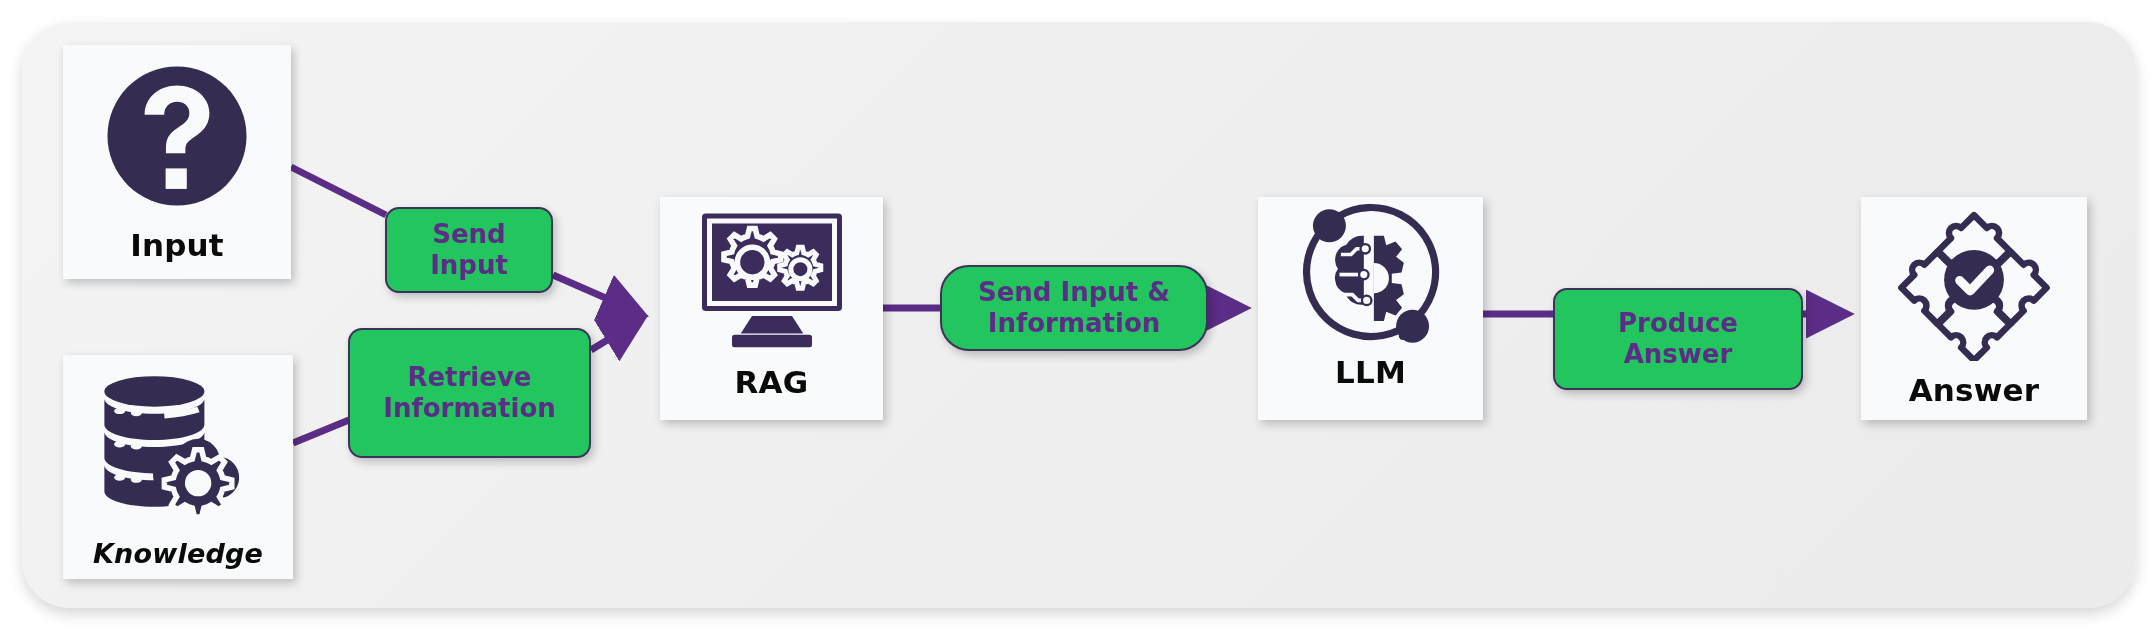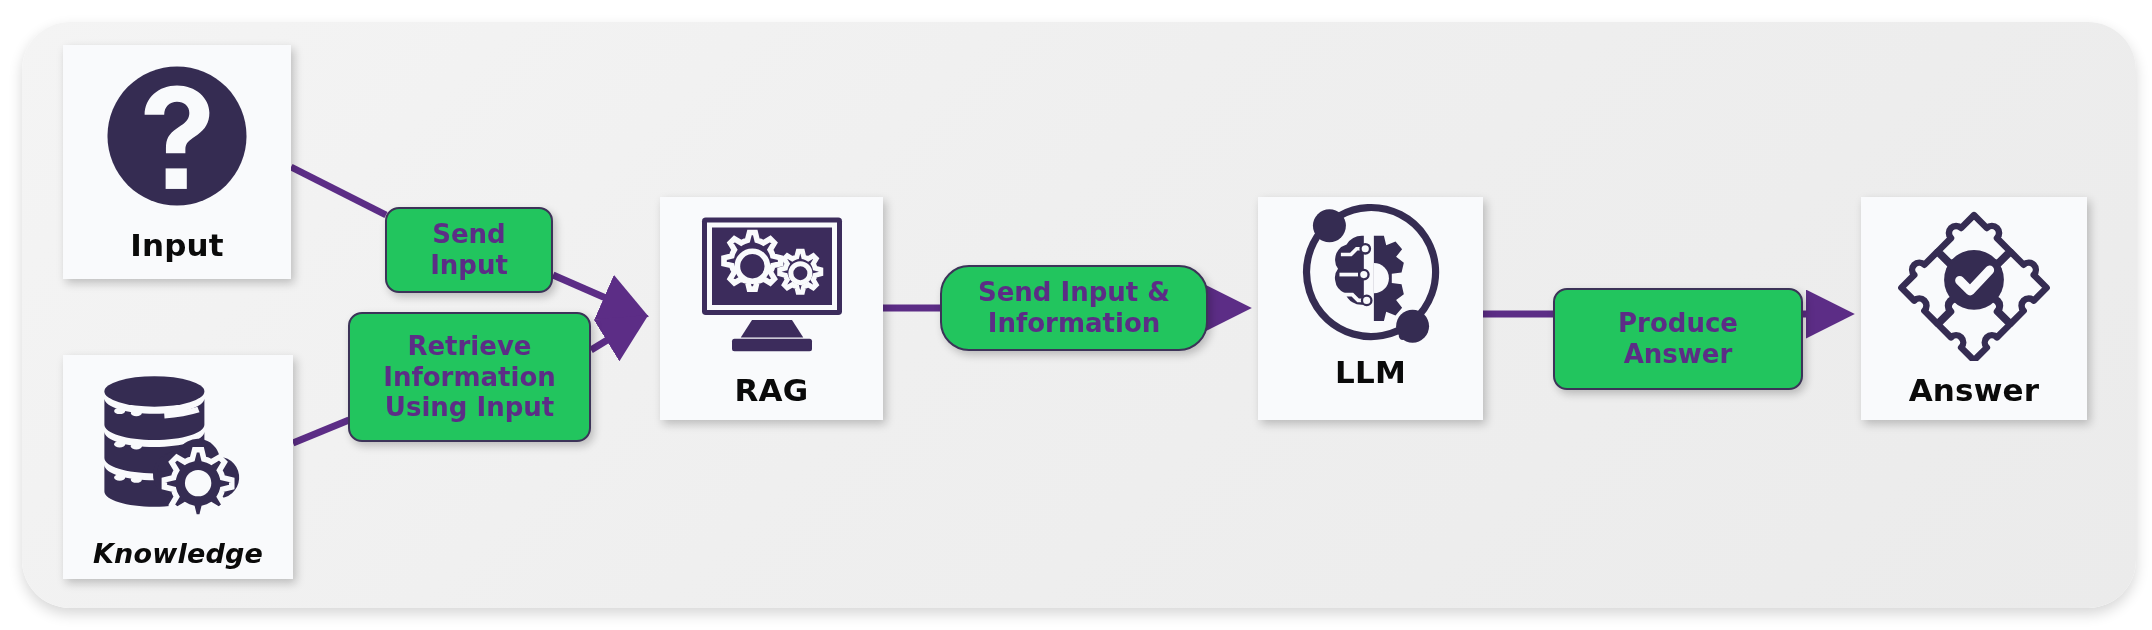--- a/index.html
+++ b/index.html
@@ -62,21 +62,21 @@
     letter-spacing: 0.2px;
     text-align: center;
     width: 100%;
   }
 
   #node-input   { left: 63px;   top: 45px;  width: 228px; height: 234px; }
   #node-input   .node-label { font-size: 31px; padding-bottom: 16px; }
   #node-knowledge { left: 63px; top: 355px; width: 230px; height: 224px; }
   #node-knowledge .node-label { font-size: 27px; padding-bottom: 10px; font-style: italic; }
   #node-rag     { left: 660px;  top: 197px; width: 223px; height: 223px; }
-  #node-rag     .node-label { font-size: 31px; padding-bottom: 12px; }
+  #node-rag     .node-label { font-size: 31px; padding-bottom: 20px; }
   #node-llm     { left: 1258px; top: 197px; width: 225px; height: 223px; }
   #node-llm     .node-label { font-size: 31px; padding-bottom: 30px; }
   #node-answer  { left: 1861px; top: 197px; width: 226px; height: 223px; }
   #node-answer  .node-label { font-size: 31px; padding-bottom: 12px; }
 
   
   .edge-label {
     position: absolute;
     background: #22c55e;
     border: 2px solid #3c3358;
@@ -87,21 +87,21 @@
     font-size: 26px;
     line-height: 1.18;
     display: flex;
     align-items: center;
     justify-content: center;
     text-align: center;
     box-sizing: border-box;
     padding: 6px 14px;
   }
   #lbl-send-input        { left: 385px;  top: 207px; width: 168px; height: 86px; }
-  #lbl-retrieve          { left: 348px;  top: 312px; width: 243px; height: 130px; }
+  #lbl-retrieve          { left: 348px;  top: 328px; width: 243px; height: 130px; }
   #lbl-send-input-info   { left: 940px;  top: 265px; width: 268px; height: 86px; border-radius: 29px; }
   #lbl-produce-answer    { left: 1553px; top: 264px; width: 250px; height: 102px; margin-top: 24px; }
 
   .edge-label span { display: block; }
 </style>
 </head>
 <body>
 
 <div id="stage">
 
@@ -255,21 +255,20 @@
     <div>
       <span>Send</span>
       <span>Input</span>
     </div>
   </div>
 
   <div class="edge-label" id="lbl-retrieve">
     <div>
       <span>Retrieve</span>
       <span>Information</span>
-      <span>Using Input</span>
     </div>
   </div>
 
   <div class="edge-label" id="lbl-send-input-info">
     <div>
       <span>Send Input &amp;</span>
       <span>Information</span>
     </div>
   </div>
 

